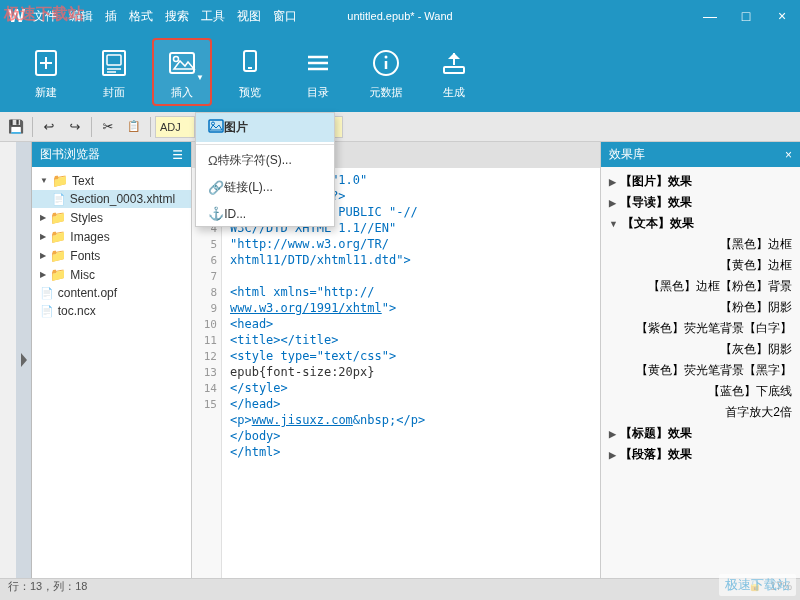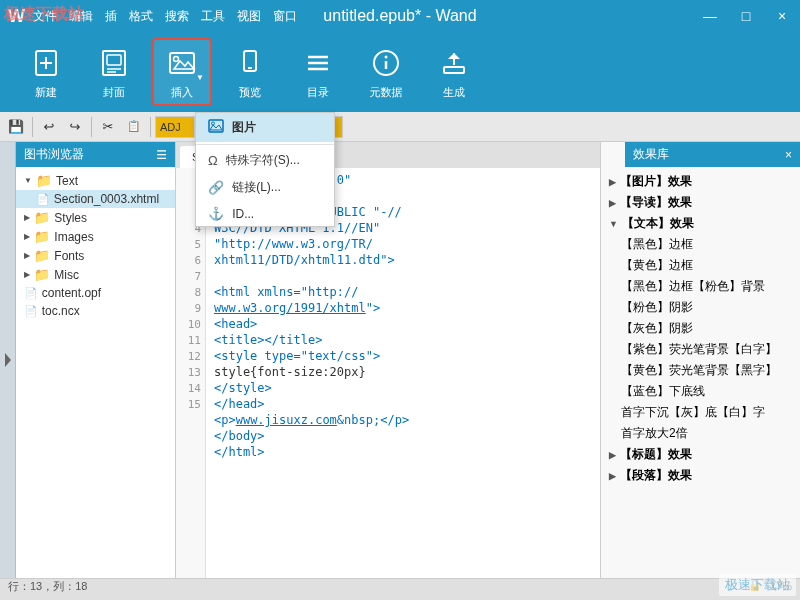--- a/index.html
+++ b/index.html
@@ -27,21 +27,21 @@
       font-size: 12px;
     }
     #title-bar .menu-items span {
       cursor: pointer;
       color: white;
     }
     #title-bar .title-center {
       position: absolute;
       left: 50%;
       transform: translateX(-50%);
-      font-size: 16px;
+      font-size: 11px;
       color: white;
     }
     #title-bar .win-controls {
       position: absolute;
       right: 0;
       top: 0;
       display: flex;
       height: 32px;
     }
     #title-bar .win-controls span {
@@ -130,28 +130,29 @@
       margin: 0 2px;
     }
     .tb2-text {
       font-size: 11px;
       color: #333;
       padding: 0 4px;
       border: 1px solid #ccc;
       height: 22px;
       display: flex;
       align-items: center;
-      background: #eab308;
+      background: #fef9c3;
       min-width: 40px;
     }
 
     
     #main {
       display: flex;
       height: calc(600px - 32px - 80px - 30px - 22px);
+      padding-left: 16px;
     }
 
     
     #left-toggle {
       width: 16px;
       background: #d0d8e0;
       display: flex;
       flex-direction: column;
       align-items: center;
       justify-content: center;
@@ -282,21 +283,20 @@
       flex-direction: column;
     }
     #right-panel-title {
       background: #2196c4;
       color: white;
       padding: 4px 8px;
       font-size: 12px;
       display: flex;
       align-items: center;
       justify-content: space-between;
-      margin-left: 24px;
     }
     #effects-list {
       flex: 1;
       overflow-y: auto;
       padding: 4px 0;
       font-size: 12px;
     }
     .effect-item {
       padding: 2px 8px;
       cursor: pointer;
@@ -305,21 +305,21 @@
       gap: 4px;
     }
     .effect-header {
       padding: 2px 8px;
       font-weight: bold;
       display: flex;
       align-items: center;
       gap: 4px;
     }
     .effect-arrow { font-size: 9px; color: #555; }
-    .effect-indent { padding-left: 20px; }
+    .effect-indent { padding-left: 20px; justify-content: flex-end; }
 
     
     #status-bar {
       background: #e0e0e0;
       height: 22px;
       display: flex;
       align-items: flex-start;
       padding: 0 8px;
       font-size: 11px;
       color: #555;
@@ -341,21 +341,20 @@
       border: 1px solid #ccc;
       box-shadow: 2px 2px 6px rgba(0,0,0,0.2);
       z-index: 100;
       min-width: 130px;
     }
     .dropdown-item {
       padding: 5px 12px;
       cursor: pointer;
       display: flex;
       align-items: center;
-      gap: 8px;
       font-size: 12px;
       color: #333;
     }
     .dropdown-item.highlighted { background: #cce8f4; }
     .dropdown-sep {
       height: 1px;
       background: #e0e0e0;
       margin: 2px 0;
     }
 
@@ -592,21 +591,21 @@
         <div class="code-line"><span class="code-decl">&lt;!DOCTYPE html PUBLIC "-//</span></div>
         <div class="code-line"><span class="code-decl">W3C//DTD XHTML 1.1//EN"</span></div>
         <div class="code-line"><span class="code-decl">    "http://www.w3.org/TR/</span></div>
         <div class="code-line"><span class="code-decl">xhtml11/DTD/xhtml11.dtd"&gt;</span></div>
         <div class="code-line">&nbsp;</div>
         <div class="code-line"><span class="code-tag">&lt;html xmlns="http://</span></div>
         <div class="code-line"><span class="code-url">www.w3.org/1991/xhtml</span><span class="code-tag">"&gt;</span></div>
         <div class="code-line"><span class="code-tag">&lt;head&gt;</span></div>
         <div class="code-line"><span class="code-tag">&lt;title&gt;&lt;/title&gt;</span></div>
         <div class="code-line"><span class="code-tag">&lt;style type="text/css"&gt;</span></div>
-        <div class="code-line"><span style="color:#333">style{font-size:20px}</span></div>
+        <div class="code-line"><span style="color:#333">epub{font-size:20px}</span></div>
         <div class="code-line"><span class="code-tag">&lt;/style&gt;</span></div>
         <div class="code-line"><span class="code-tag">&lt;/head&gt;</span></div>
         <div class="code-line"><span class="code-tag">&lt;p&gt;</span><span class="code-url">www.jisuxz.com</span><span class="code-decl">&amp;nbsp;</span><span class="code-tag">&lt;/p&gt;</span></div>
         <div class="code-line"><span class="code-tag">&lt;/body&gt;</span></div>
         <div class="code-line"><span class="code-tag">&lt;/html&gt;</span></div>
       </div>
     </div>
   </div>
 
   <div id="right-panel">
@@ -633,33 +632,30 @@
       <div class="effect-item effect-indent">
         <span>【黄色】边框</span>
       </div>
       <div class="effect-item effect-indent">
         <span>【黑色】边框【粉色】背景</span>
       </div>
       <div class="effect-item effect-indent">
         <span>【粉色】阴影</span>
       </div>
       <div class="effect-item effect-indent">
+        <span>【紫色】荧光笔背景【白字】</span>
+      </div>
+      <div class="effect-item effect-indent">
         <span>【灰色】阴影</span>
       </div>
       <div class="effect-item effect-indent">
-        <span>【紫色】荧光笔背景【白字】</span>
-      </div>
-      <div class="effect-item effect-indent">
         <span>【黄色】荧光笔背景【黑字】</span>
       </div>
       <div class="effect-item effect-indent">
         <span>【蓝色】下底线</span>
-      </div>
-      <div class="effect-item effect-indent">
-        <span>首字下沉【灰】底【白】字</span>
       </div>
       <div class="effect-item effect-indent">
         <span>首字放大2倍</span>
       </div>
       <div class="effect-header">
         <span class="effect-arrow">▶</span>
         <span>【标题】效果</span>
       </div>
       <div class="effect-header">
         <span class="effect-arrow">▶</span>

